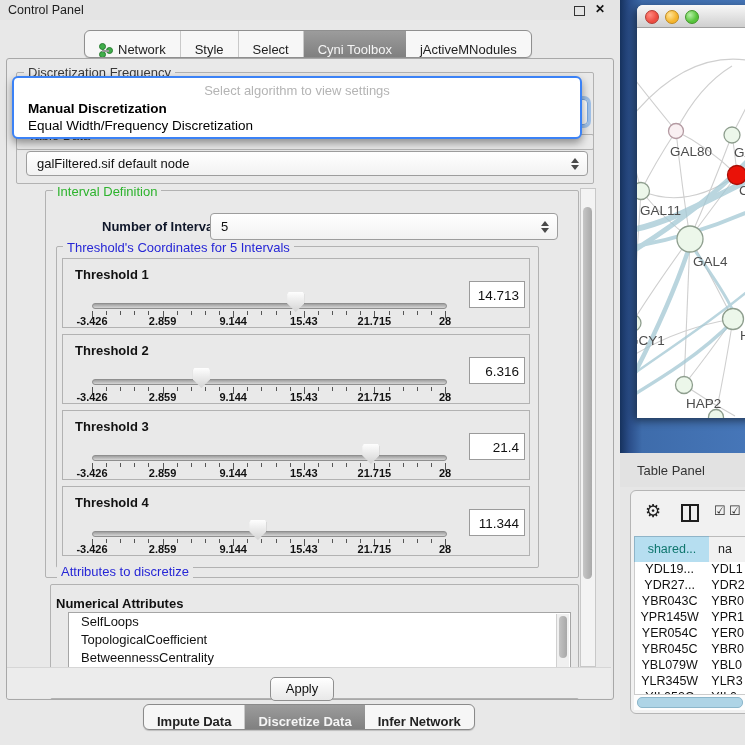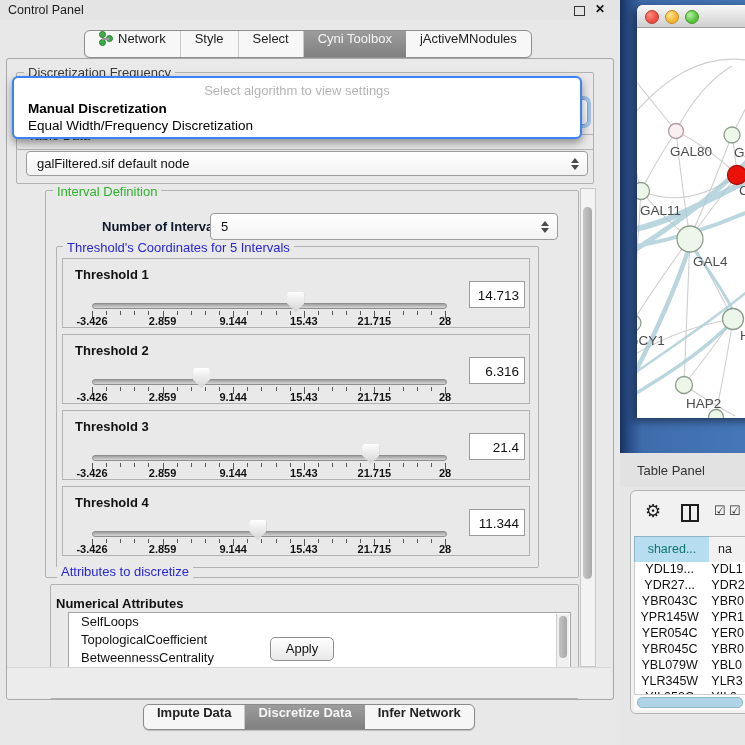--- a/index.html
+++ b/index.html
@@ -11,21 +11,21 @@
   
   #panel-titlebar{left:0;top:0;width:620px;height:20px;background:#e4e4e4;}
   #panel-title{left:8px;top:3px;font-size:12.5px;color:#1d1d1d;}
   #float-icon{left:574px;top:6px;width:9px;height:8px;border:1.6px solid #333;}
   #close-icon{left:595px;top:2px;font-size:12px;font-weight:700;color:#111;}
 
   
   #top-tabs{left:84px;top:30px;height:26px;display:flex;border:1px solid #8f8f8f;
             border-radius:6px;background:#f7f7f7;overflow:hidden;
             box-shadow:0 1px 1px rgba(0,0,0,.15);}
-  .seg{display:flex;align-items:flex-start;gap:6px;padding:0 14px;font-size:13px;color:#222;
+  .seg{display:flex;align-items:flex-end;gap:6px;padding:0 14px;font-size:13px;color:#222;
        border-right:1px solid #c9c9c9;white-space:nowrap;}
   .seg:last-child{border-right:none;}
   .seg.active{background:linear-gradient(#9c9c9c,#808080);color:#f5f5f5;border-right:none;}
   .net-ico{position:relative;width:13px;height:14px;}
   .net-ico i{position:absolute;width:5px;height:5px;border-radius:50%;
              background:#3fae4a;border:1px solid #2a7d33;}
   .net-ico::before{content:"";position:absolute;left:3px;top:3px;width:1.5px;height:9px;background:#9a9a9a;}
   .net-ico::after{content:"";position:absolute;left:3px;top:7px;width:7px;height:1.5px;background:#9a9a9a;}
 
   
@@ -92,21 +92,21 @@
   #attr-list{left:68px;top:612px;width:501px;height:56px;background:#fff;border:1px solid #a5a5a5;
              overflow:hidden;}
   .attr-item{font-size:13px;color:#111;padding-left:12px;line-height:18px;white-space:nowrap;}
   #attr-scroll{position:absolute;right:1px;top:1px;width:12px;height:54px;background:#f0f0f0;
                border-left:1px solid #d0d0d0;}
   #attr-thumb{position:absolute;left:2px;top:2px;width:8px;height:42px;border-radius:4px;
               background:linear-gradient(90deg,#c3c3c3,#a8a8a8);}
 
   
   #apply-strip{left:7px;top:667px;width:604px;height:30px;background:#ececec;border-top:1px solid #d6d6d6;}
-  #apply-btn{left:270px;top:637px;width:62px;height:22px;background:linear-gradient(#ffffff,#e8e8e8);
+  #apply-btn{left:270px;top:677px;width:62px;height:22px;background:linear-gradient(#ffffff,#e8e8e8);
              border:1px solid #8f8f8f;border-radius:5px;font-size:13px;color:#111;
              text-align:center;line-height:22px;}
 
   
   #bottom-tabs{left:143px;top:704px;height:24px;display:flex;border:1px solid #8a8a8a;
                border-radius:6px;background:#f6f6f6;overflow:hidden;
                box-shadow:0 1px 1px rgba(0,0,0,.18);}
   #bottom-tabs .seg{font-weight:700;padding:0 13px;}
 
   

